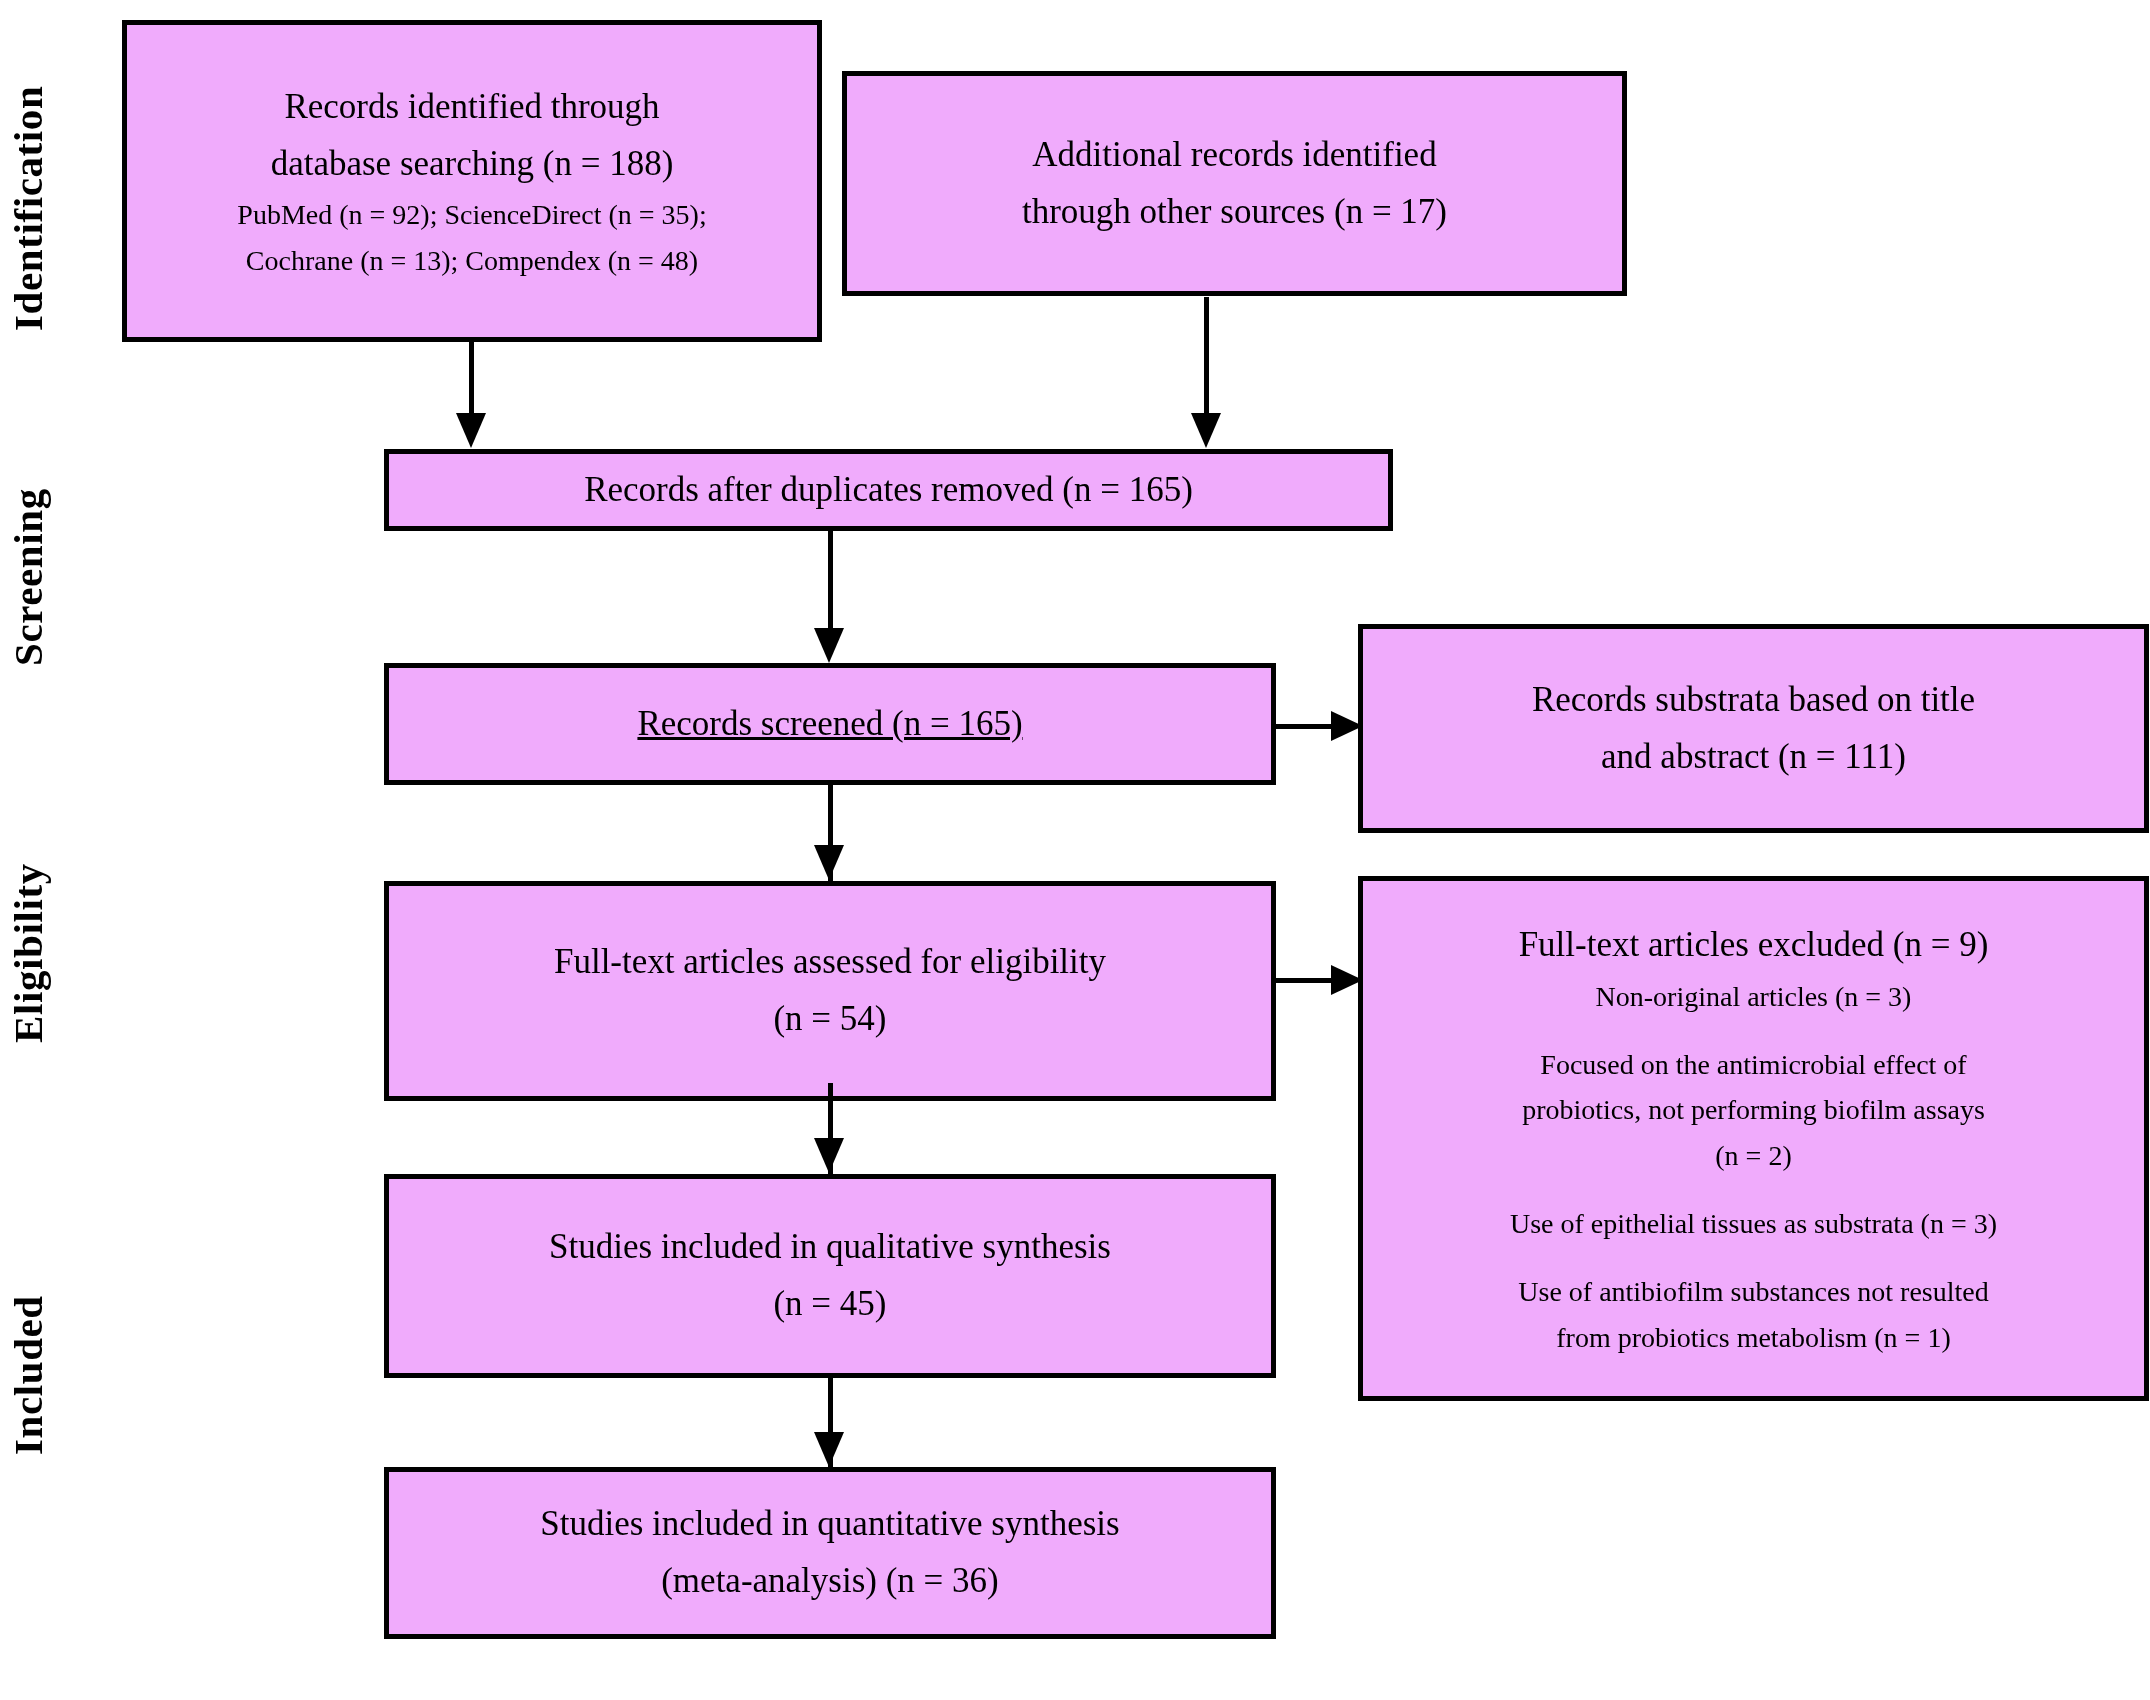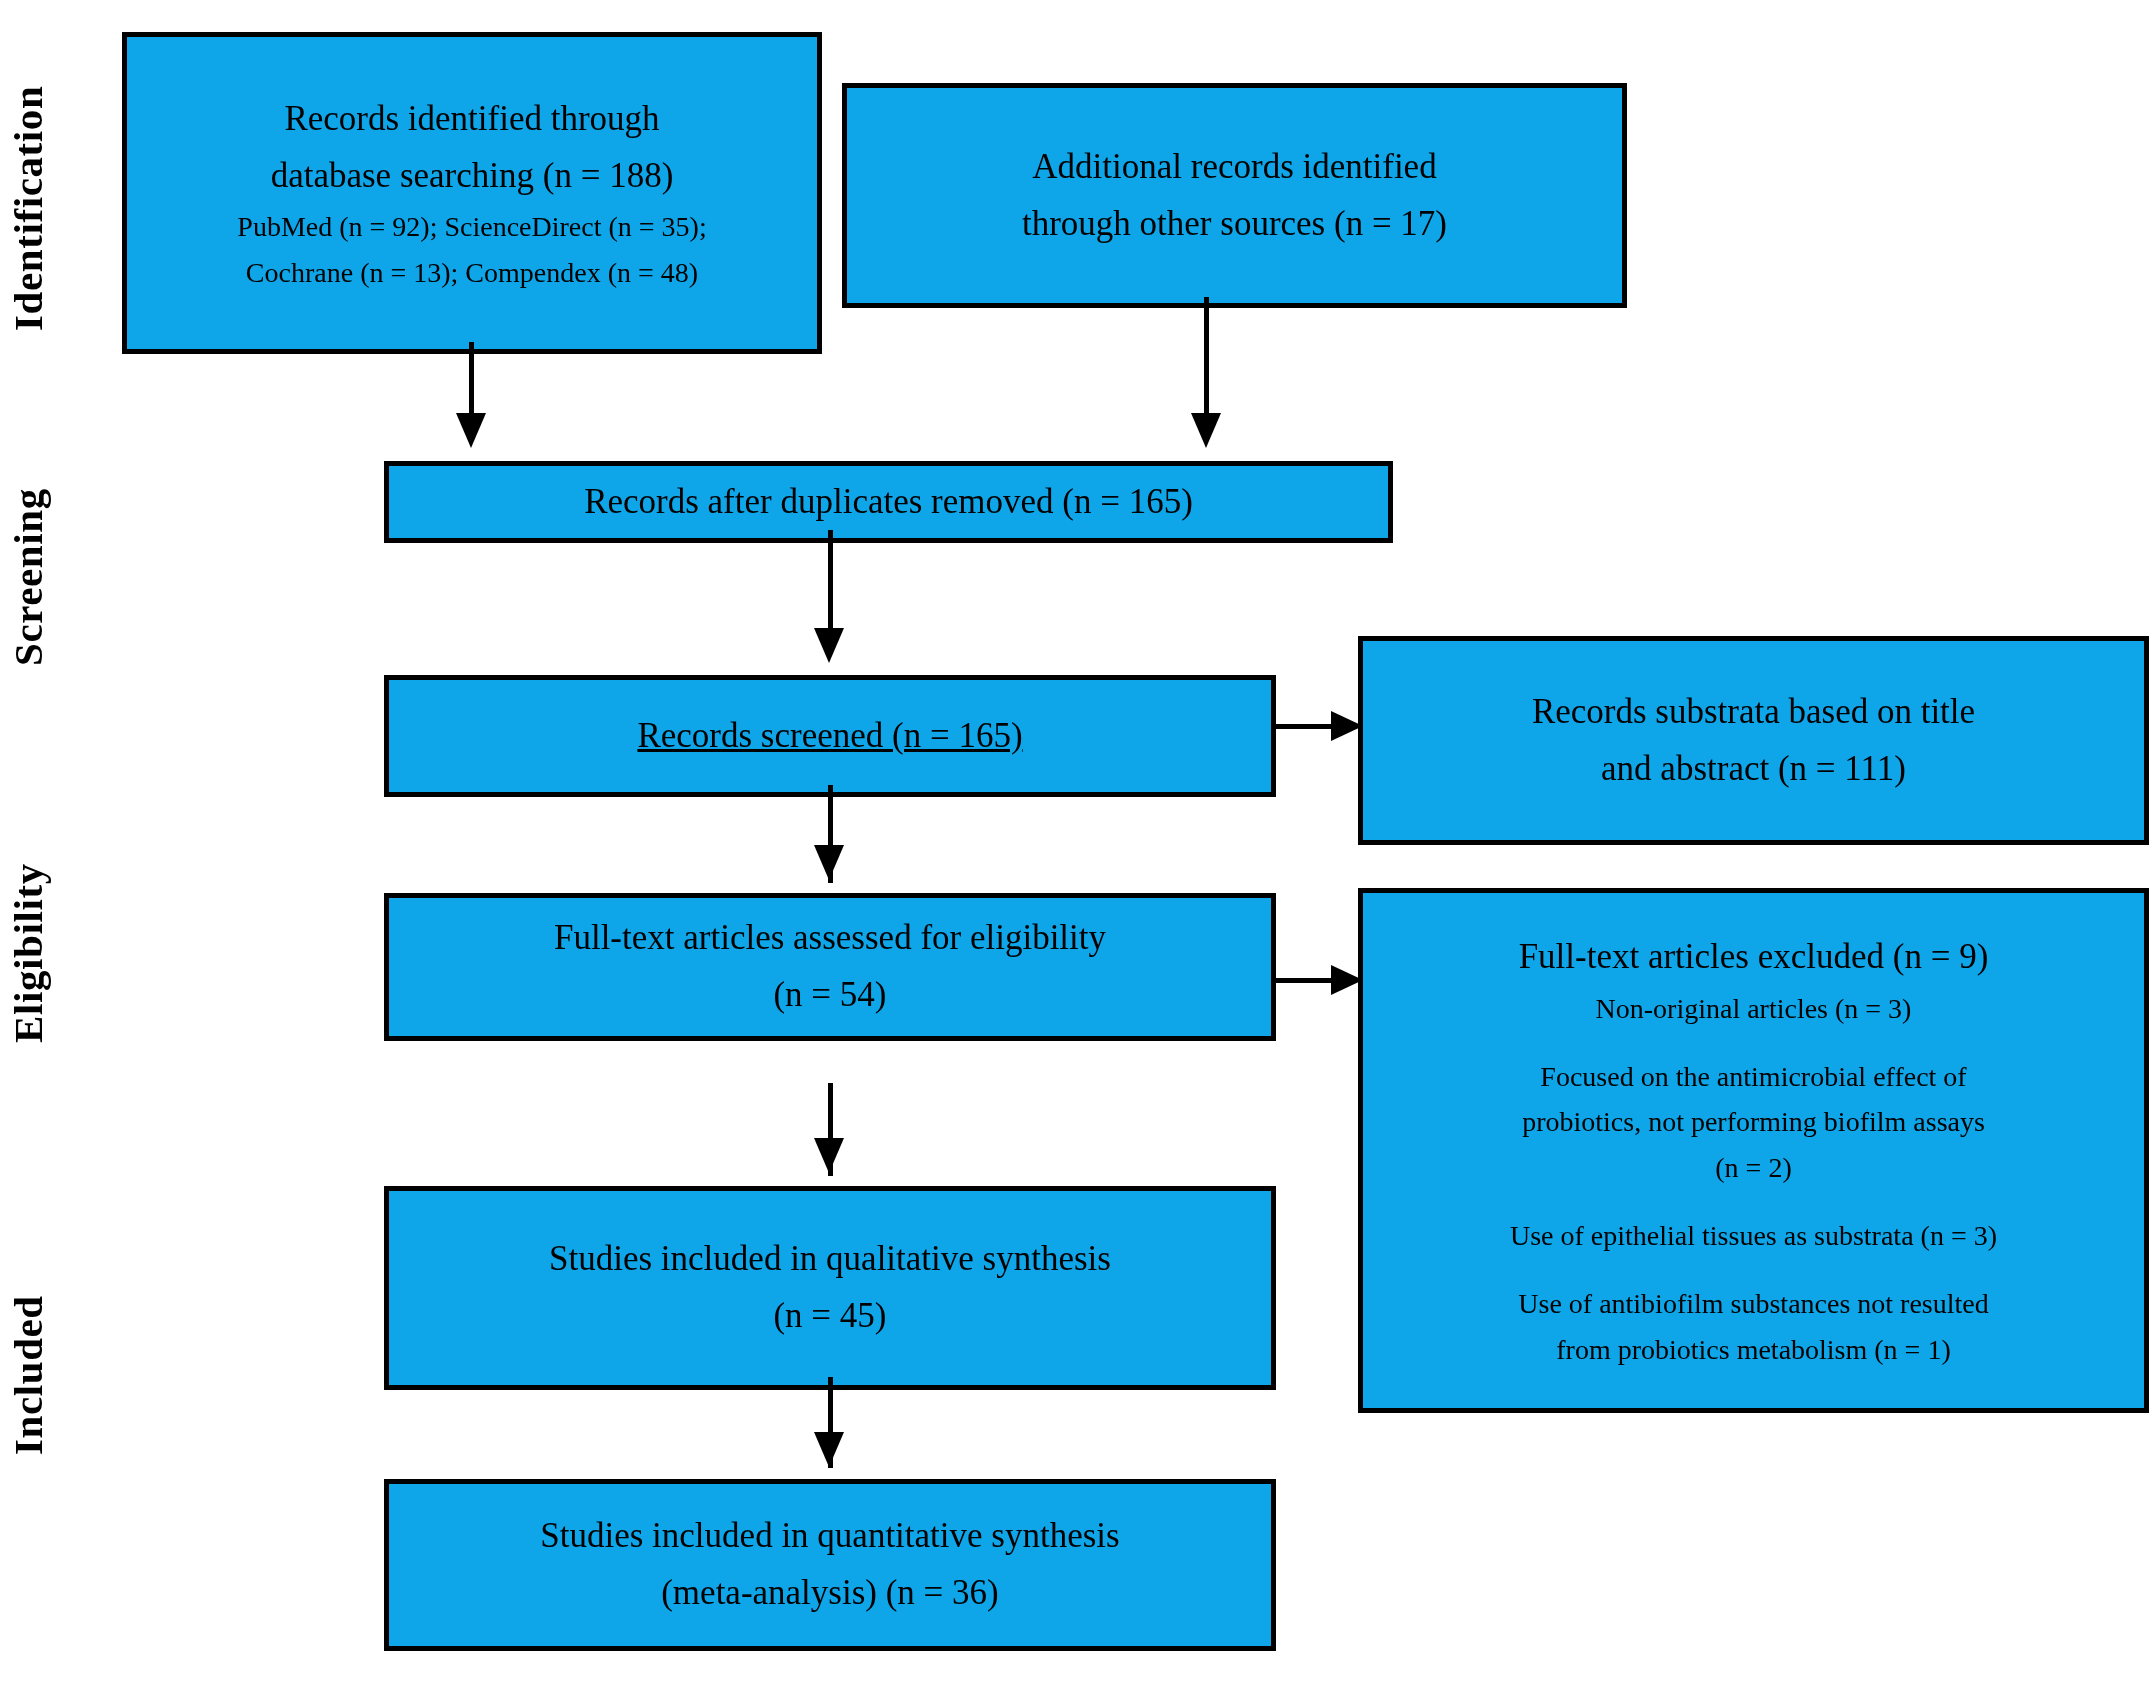--- a/index.html
+++ b/index.html
@@ -18,28 +18,27 @@
     white-space:nowrap;
     text-align:center;
     color:#000;
     line-height:1;
   }
 
   .node{
     position:absolute;
     box-sizing:border-box;
     border:5.1px solid #000;
-    background:#0ea5e9;
+    background:#f0abfc;
     display:flex;
     flex-direction:column;
     align-items:center;
     justify-content:center;
     text-align:center;
     padding:5.7px 15px;
-    margin-top:12px;
   }
   .node .ln{
     display:block;
     width:100%;
     font-family:"Liberation Serif",serif;
     font-size:35px;
     line-height:1.62;
     white-space:nowrap;
     color:#000;
   }
@@ -110,21 +109,21 @@
   <div class="arrow-right" style="left:1331px; top:711px;"></div>
 
   <div class="node" style="left:1358px; top:624px; width:791px; height:209px;">
     <span class="ln">Records substrata based on title</span>
     <span class="ln">and abstract (n = 111)</span>
   </div>
 
   <div class="vline" style="left:828px; top:785px; height:98px;"></div>
   <div class="arrow-down" style="left:814px; top:845px;"></div>
 
-  <div class="node" style="left:384px; top:881px; width:892px; height:148px;">
+  <div class="node" style="left:384px; top:881px; width:892px; height:220px;">
     <span class="ln">Full-text articles assessed for eligibility</span>
     <span class="ln">(n = 54)</span>
   </div>
 
   <div class="hline" style="left:1276px; top:978px; width:63px;"></div>
   <div class="arrow-right" style="left:1331px; top:965px;"></div>
 
   <div class="node" style="left:1358px; top:876px; width:791px; height:525px; padding:8px 10.3px;">
     <span class="ln">Full-text articles excluded (n = 9)</span>
     <span class="ln sm">Non-original articles (n = 3)</span>

